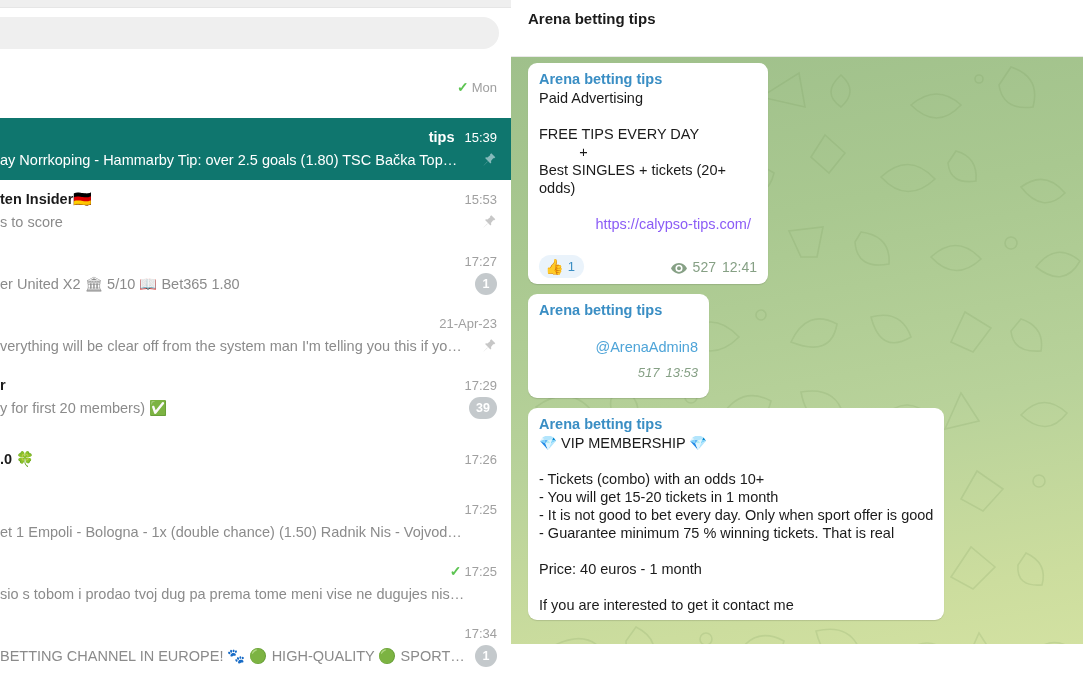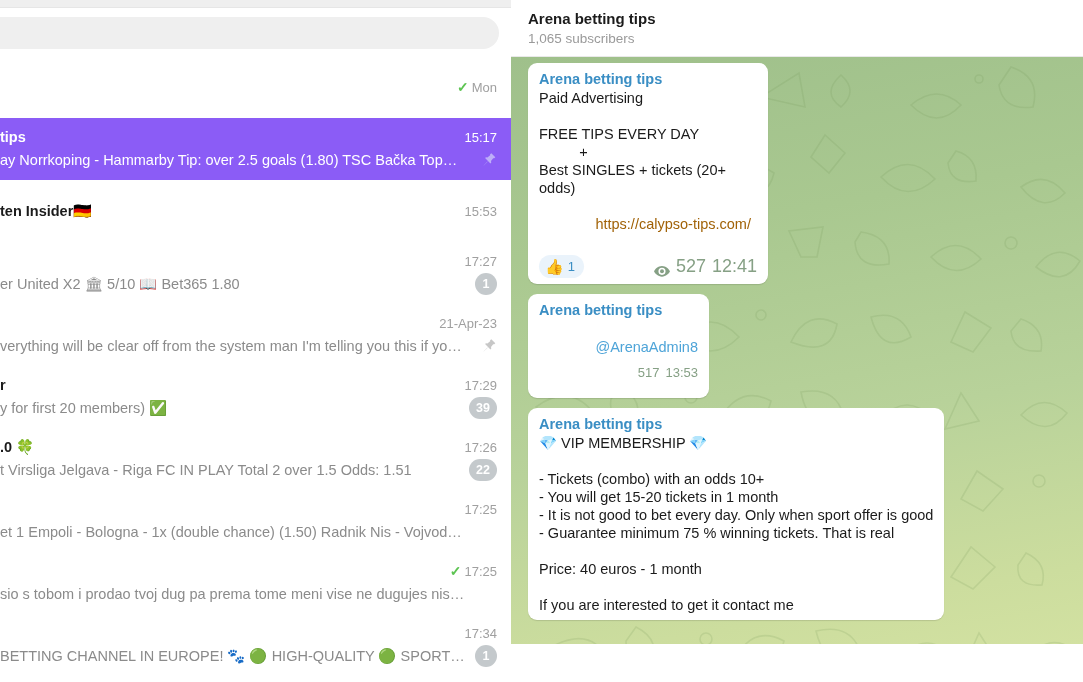--- a/index.html
+++ b/index.html
@@ -54,21 +54,21 @@
   .chat-row {
     position: relative;
     height: 62px;
     padding: 8px 14px 8px 0;
     display: flex;
     flex-direction: column;
     justify-content: center;
     background: #ffffff;
     overflow: hidden;
   }
-  .chat-row.selected { background: #8b5cf6; }
+  .chat-row.selected { background: #0f766e; text-align: right; }
   .chat-line {
     display: flex;
     align-items: center;
     white-space: nowrap;
     overflow: hidden;
   }
   .chat-line.top { height: 22px; }
   .chat-line.bottom { height: 24px; }
   .chat-title {
     font-size: 14.5px;
@@ -200,21 +200,21 @@
     line-height: 19px;
     margin-bottom: 0px;
   }
   .bubble .text {
     font-size: 14.5px;
     color: #1b1b1b;
     line-height: 18px;
     white-space: pre-wrap;
     word-wrap: break-word;
   }
-  .bubble .link { color: #a16207; }
+  .bubble .link { color: #8b5cf6; }
   .bubble .mention { color: #4ea4d8; }
 
   .bubble-foot {
     display: flex;
     align-items: center;
     justify-content: space-between;
     margin-top: 4px;
     gap: 14px;
   }
   .reaction {
@@ -227,36 +227,37 @@
     height: 23px;
   }
   .reaction .rcount {
     font-size: 13px; color: #3a8ec4; font-weight: normal;
   }
   .msg-meta {
     margin-left: auto;
     display: flex;
     align-items: center;
     gap: 6px;
-    font-size: 18px;
+    font-size: 14px;
     color: #8aa08a;
     white-space: nowrap;
   }
   .eye-icon { display: inline-block; width: 16px; height: 11px; }
   .views { color: #86a085; }
   .time { color: #86a085; }
   .foot-inline {
     float: right;
     margin: 4px 0 0 14px;
     display: flex;
     align-items: flex-end;
     gap: 6px;
     font-size: 13px;
     position: relative;
     top: 4px;
+    font-style: italic;
   }
 </style>
 </head>
 <body>
 
 <div id="app">
 
   <div class="sidebar">
     <div class="sidebar-topstrip"></div>
 
@@ -275,21 +276,21 @@
             <span class="tick">✓</span>
             <span>Mon</span>
           </span>
         </div>
       </div>
 
       <div class="chat-row selected">
         <div class="chat-line top">
           <span class="chat-title">tips</span>
           <span class="chat-time">
-            <span>15:17</span>
+            <span>15:39</span>
           </span>
         </div>
         <div class="chat-line bottom">
           <span class="chat-preview">ay  Norrkoping - Hammarby  Tip: over 2.5 goals  (1.80)  TSC Bačka Topola - Novi ...</span>
           <span class="meta-right">
             <span class="pin-icon">
               <svg viewBox="0 0 16 16">
                   <path fill="#e8f3fb" d="M10.3 1.2 8.9 2.6l.5.5-3 2.4-1.4-.3-.9.9 5.3 5.3.9-.9-.3-1.4 2.4-3 .5.5 1.4-1.4zM6.4 9.6 2.6 13.4l.2.2 3.8-3.8z"></path>
                 </svg>
             </span>
@@ -299,20 +300,30 @@
 
       <div class="chat-row">
         <div class="chat-line top">
           <span class="chat-title">
             <span>ten Insider</span><span class="emoji">🇩🇪</span>
           </span>
           <span class="chat-time">
             <span>15:53</span>
           </span>
         </div>
+        <div class="chat-line bottom">
+          <span class="chat-preview">s to score</span>
+          <span class="meta-right">
+            <span class="pin-icon">
+              <svg viewBox="0 0 16 16">
+                  <path fill="#9a9a9a" d="M10.3 1.2 8.9 2.6l.5.5-3 2.4-1.4-.3-.9.9 5.3 5.3.9-.9-.3-1.4 2.4-3 .5.5 1.4-1.4zM6.4 9.6 2.6 13.4l.2.2 3.8-3.8z"></path>
+                </svg>
+            </span>
+          </span>
+        </div>
       </div>
 
       <div class="chat-row">
         <div class="chat-line top">
           <span class="chat-title"></span>
           <span class="chat-time">
             <span>17:27</span>
           </span>
         </div>
         <div class="chat-line bottom">
@@ -357,26 +368,20 @@
         </div>
       </div>
 
       <div class="chat-row">
         <div class="chat-line top">
           <span class="chat-title">.0 🍀</span>
           <span class="chat-time">
             <span>17:26</span>
           </span>
         </div>
-        <div class="chat-line bottom">
-          <span class="chat-preview">t Virsliga  Jelgava - Riga FC  IN PLAY  Total 2 over 1.5  Odds: 1.51</span>
-          <span class="meta-right">
-            <span class="badge">22</span>
-          </span>
-        </div>
       </div>
 
       <div class="chat-row">
         <div class="chat-line top">
           <span class="chat-title"></span>
           <span class="chat-time">
             <span>17:25</span>
           </span>
         </div>
         <div class="chat-line bottom">
@@ -413,21 +418,20 @@
           </span>
         </div>
       </div>
     </div>
   </div>
 
   <div class="chatpane">
 
     <div class="chat-header">
       <div class="name">Arena betting tips</div>
-      <div class="subs">1,065 subscribers</div>
     </div>
 
     <div class="msg-area">
       <svg class="doodles" viewBox="0 0 572 625" preserveAspectRatio="xMidYMid slice">
         <g fill="none" stroke="#6d9152" stroke-width="1.6" opacity="0.55">
           <path d="M40 30 q25-18 50 4 q-22 26-50-4z"></path>
           <circle cx="120" cy="26" r="5"></circle>
           <path d="M170 14 q30-6 42 18 q-26 22-48 2 q-4-14 6-20z"></path>
           <path d="M250 40 l38-24 6 34z"></path>
           <path d="M330 18 q18 16 0 32 q-20-14 0-32z"></path>

